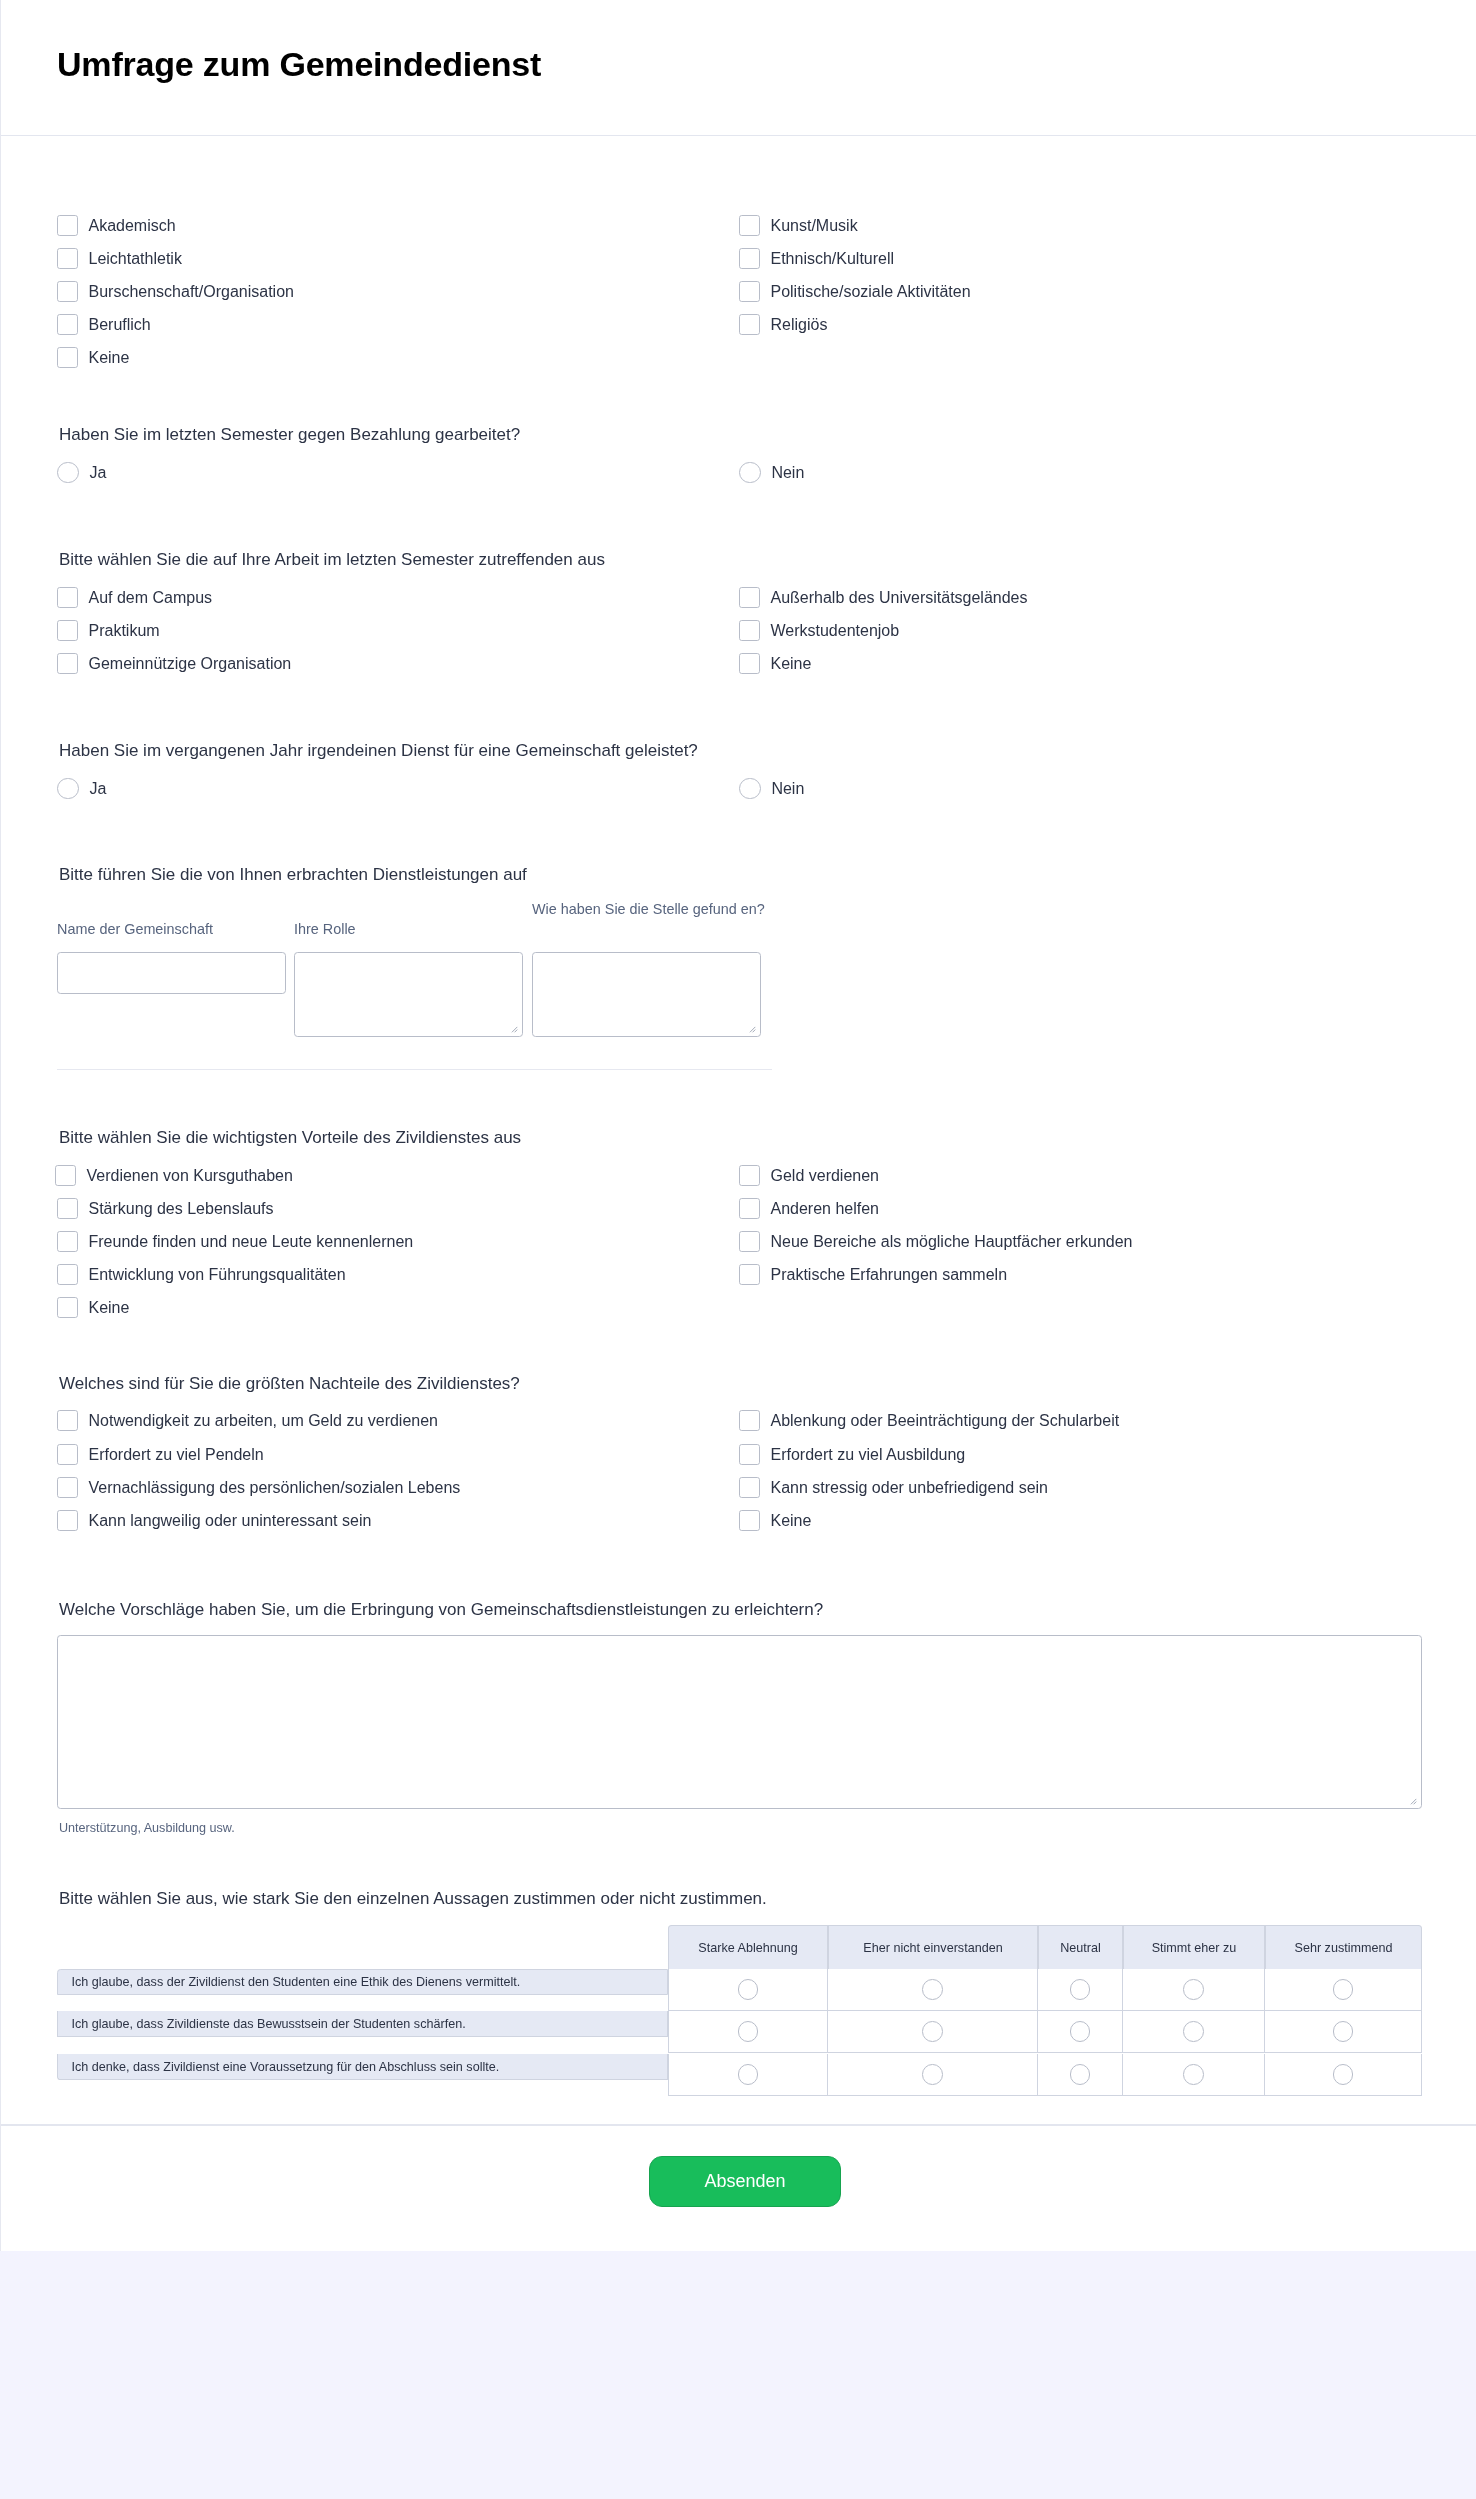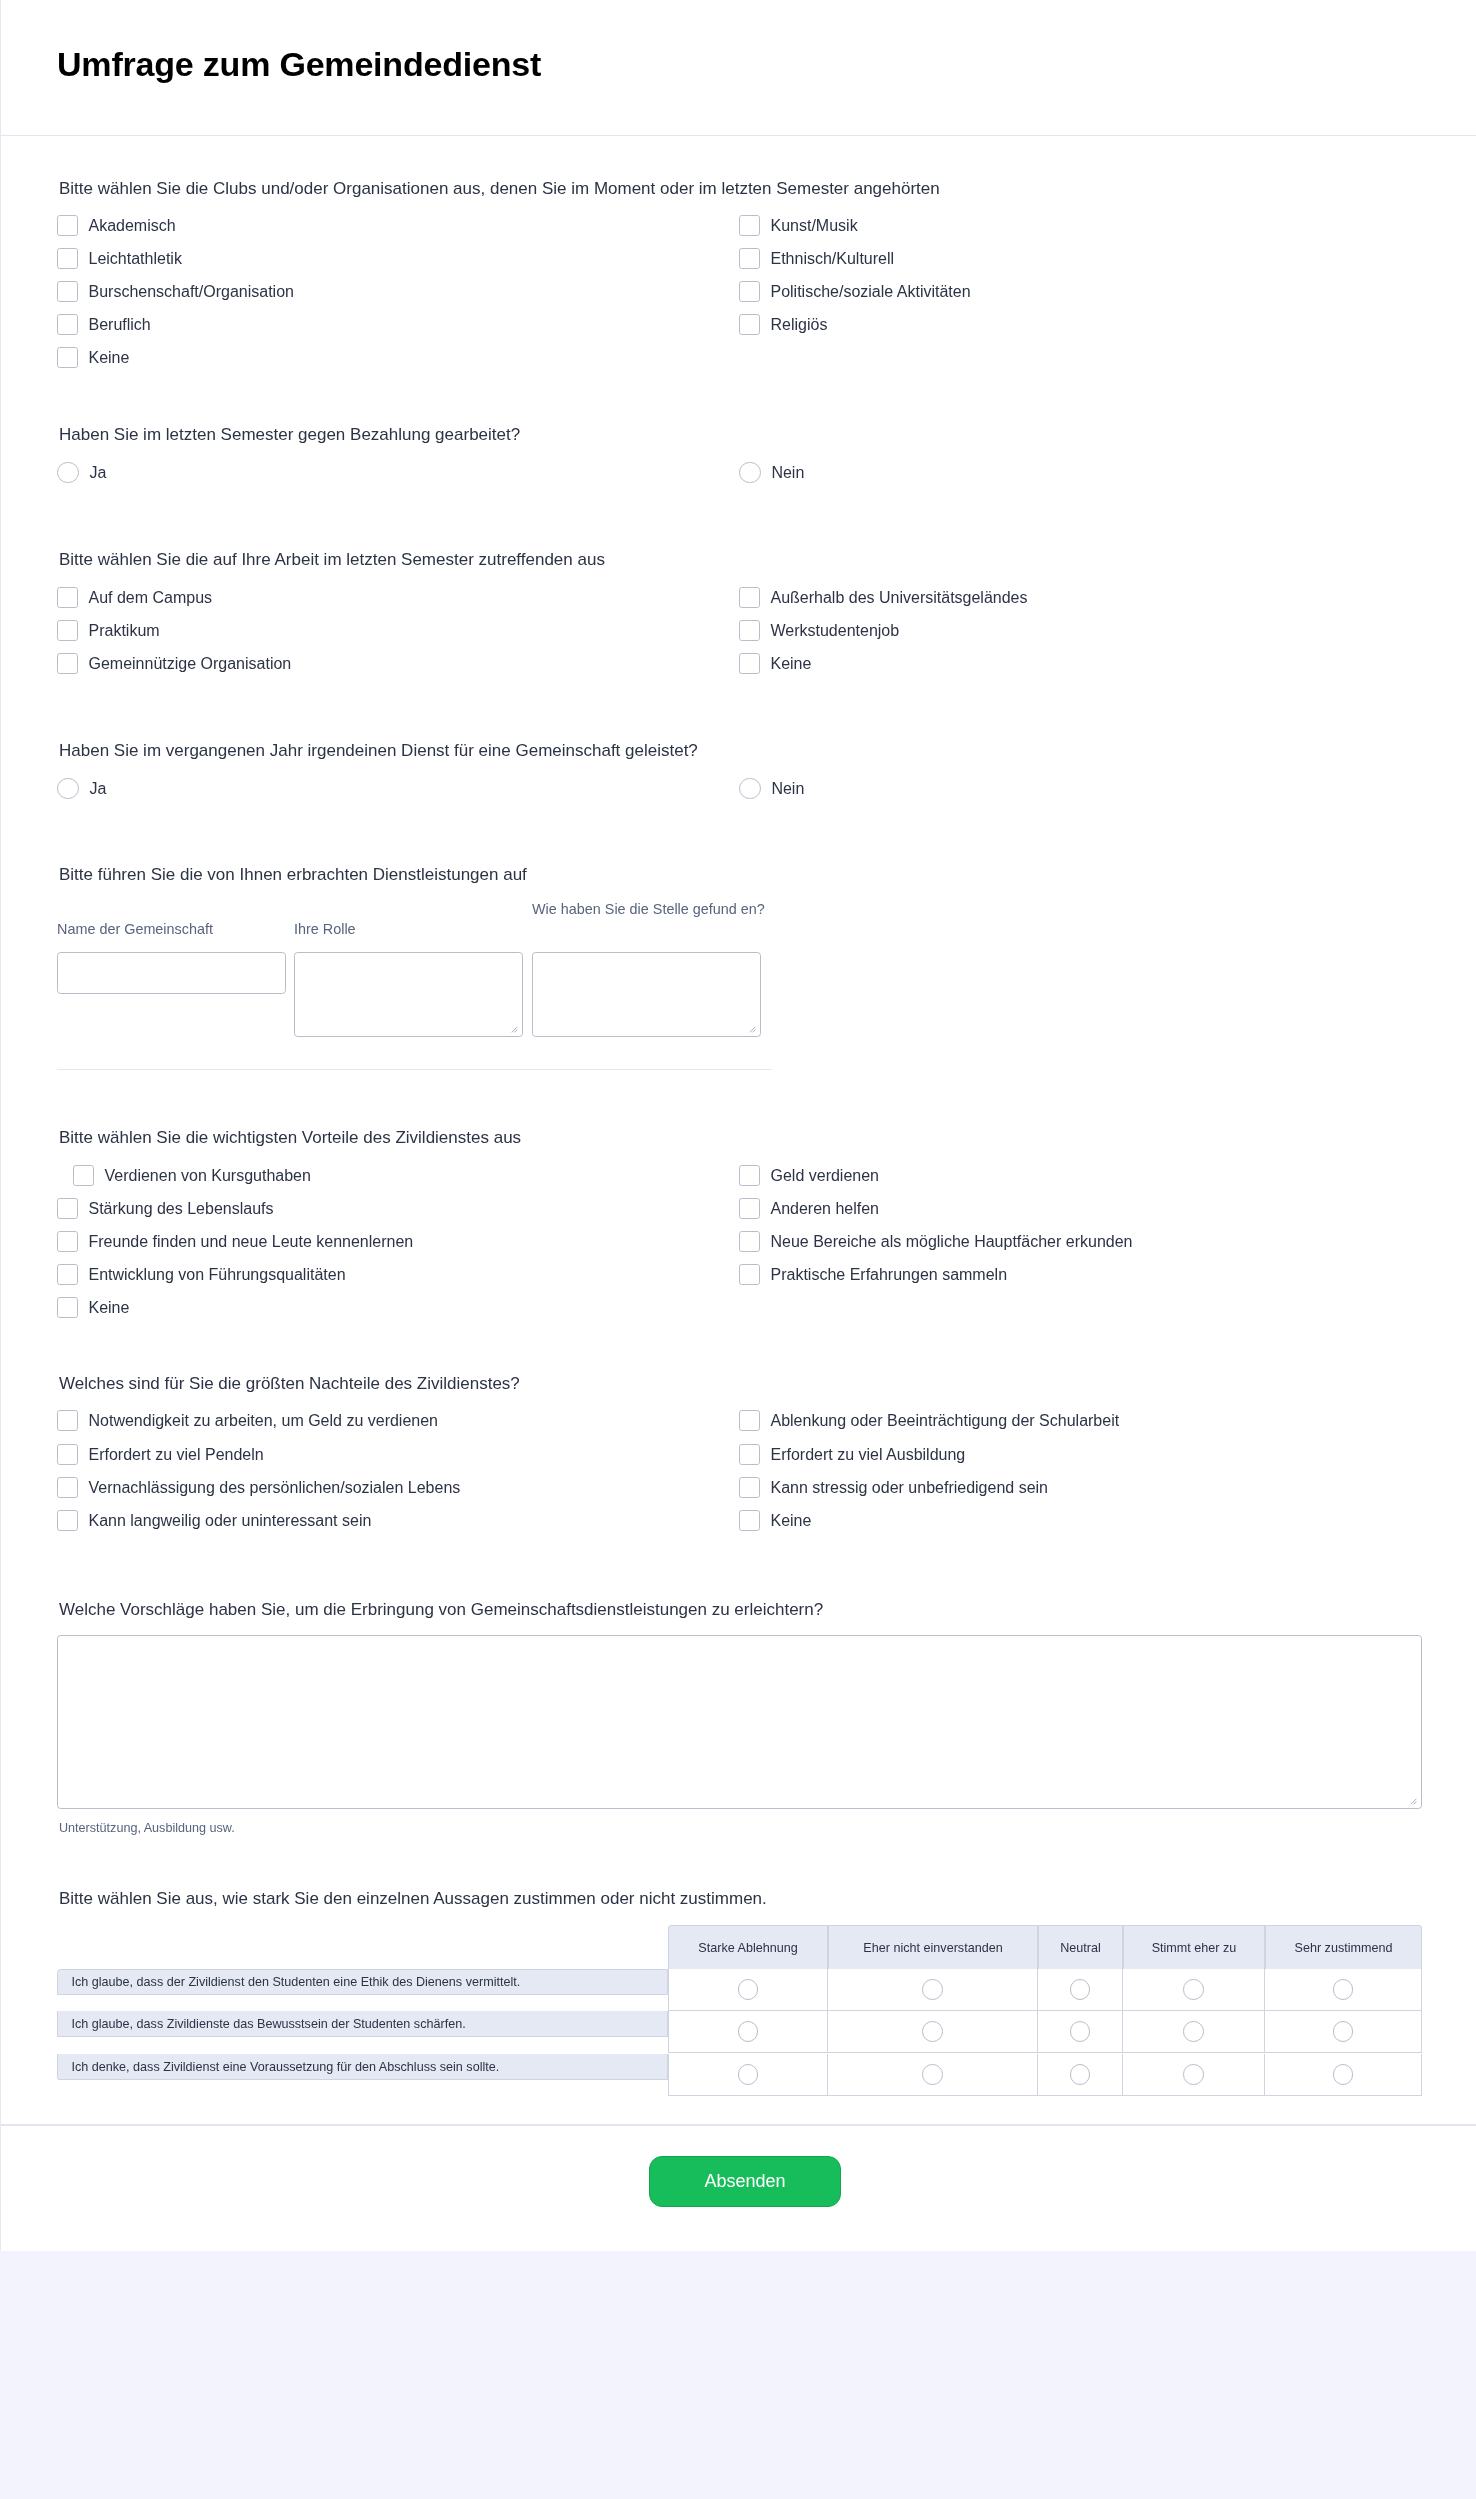--- a/index.html
+++ b/index.html
@@ -26,21 +26,20 @@
   .submit { position: absolute; left: 648px; top: 2156px; width: 192px; height: 51px; background: #18bd5b; border: 0.9px solid #16a34f; border-radius: 13px; color: #fff; font-size: 18px; font-family: "Liberation Sans", sans-serif; display: flex; align-items: center; justify-content: center; cursor: pointer; }
 </style>
 </head>
 <body>
 
 <div class="card">
   <div class="header">
     <div class="title">Umfrage zum Gemeindedienst</div>
   </div>
 
-  <div class="qlabel" style="top:179px">Bitte wählen Sie die Clubs und/oder Organisationen aus, denen Sie im Moment oder im letzten Semester angehörten</div>
   <div id="q1-opts">
       <div class="opt" style="left: 56px; top: 214px;">
         <span class="box"></span>
         <span class="otext">Akademisch</span>
       </div>
       <div class="opt" style="left: 738px; top: 214px;">
         <span class="box"></span>
         <span class="otext">Kunst/Musik</span>
       </div>
       <div class="opt" style="left: 56px; top: 247px;">
@@ -137,21 +136,21 @@
   </div>
   <div class="field" style="left:531px;top:952px;width:229px;height:85px">
     <svg class="grip" viewBox="0 0 8 8">
         <path d="M7 1 L1 7 M7 4 L4 7" stroke="#9aa1b1" stroke-width="1"></path>
       </svg>
   </div>
   <div class="divider" style="left:56px;top:1069px;width:715px"></div>
 
   <div class="qlabel" style="top:1128px">Bitte wählen Sie die wichtigsten Vorteile des Zivildienstes aus</div>
   <div id="q6-opts">
-      <div class="opt" style="left: 72px; top: 1164px;">
+      <div class="opt" style="left: 54px; top: 1164px;">
         <span class="box"></span>
         <span class="otext">Verdienen von Kursguthaben</span>
       </div>
       <div class="opt" style="left: 738px; top: 1164px;">
         <span class="box"></span>
         <span class="otext">Geld verdienen</span>
       </div>
       <div class="opt" style="left: 56px; top: 1197px;">
         <span class="box"></span>
         <span class="otext">Stärkung des Lebenslaufs</span>

